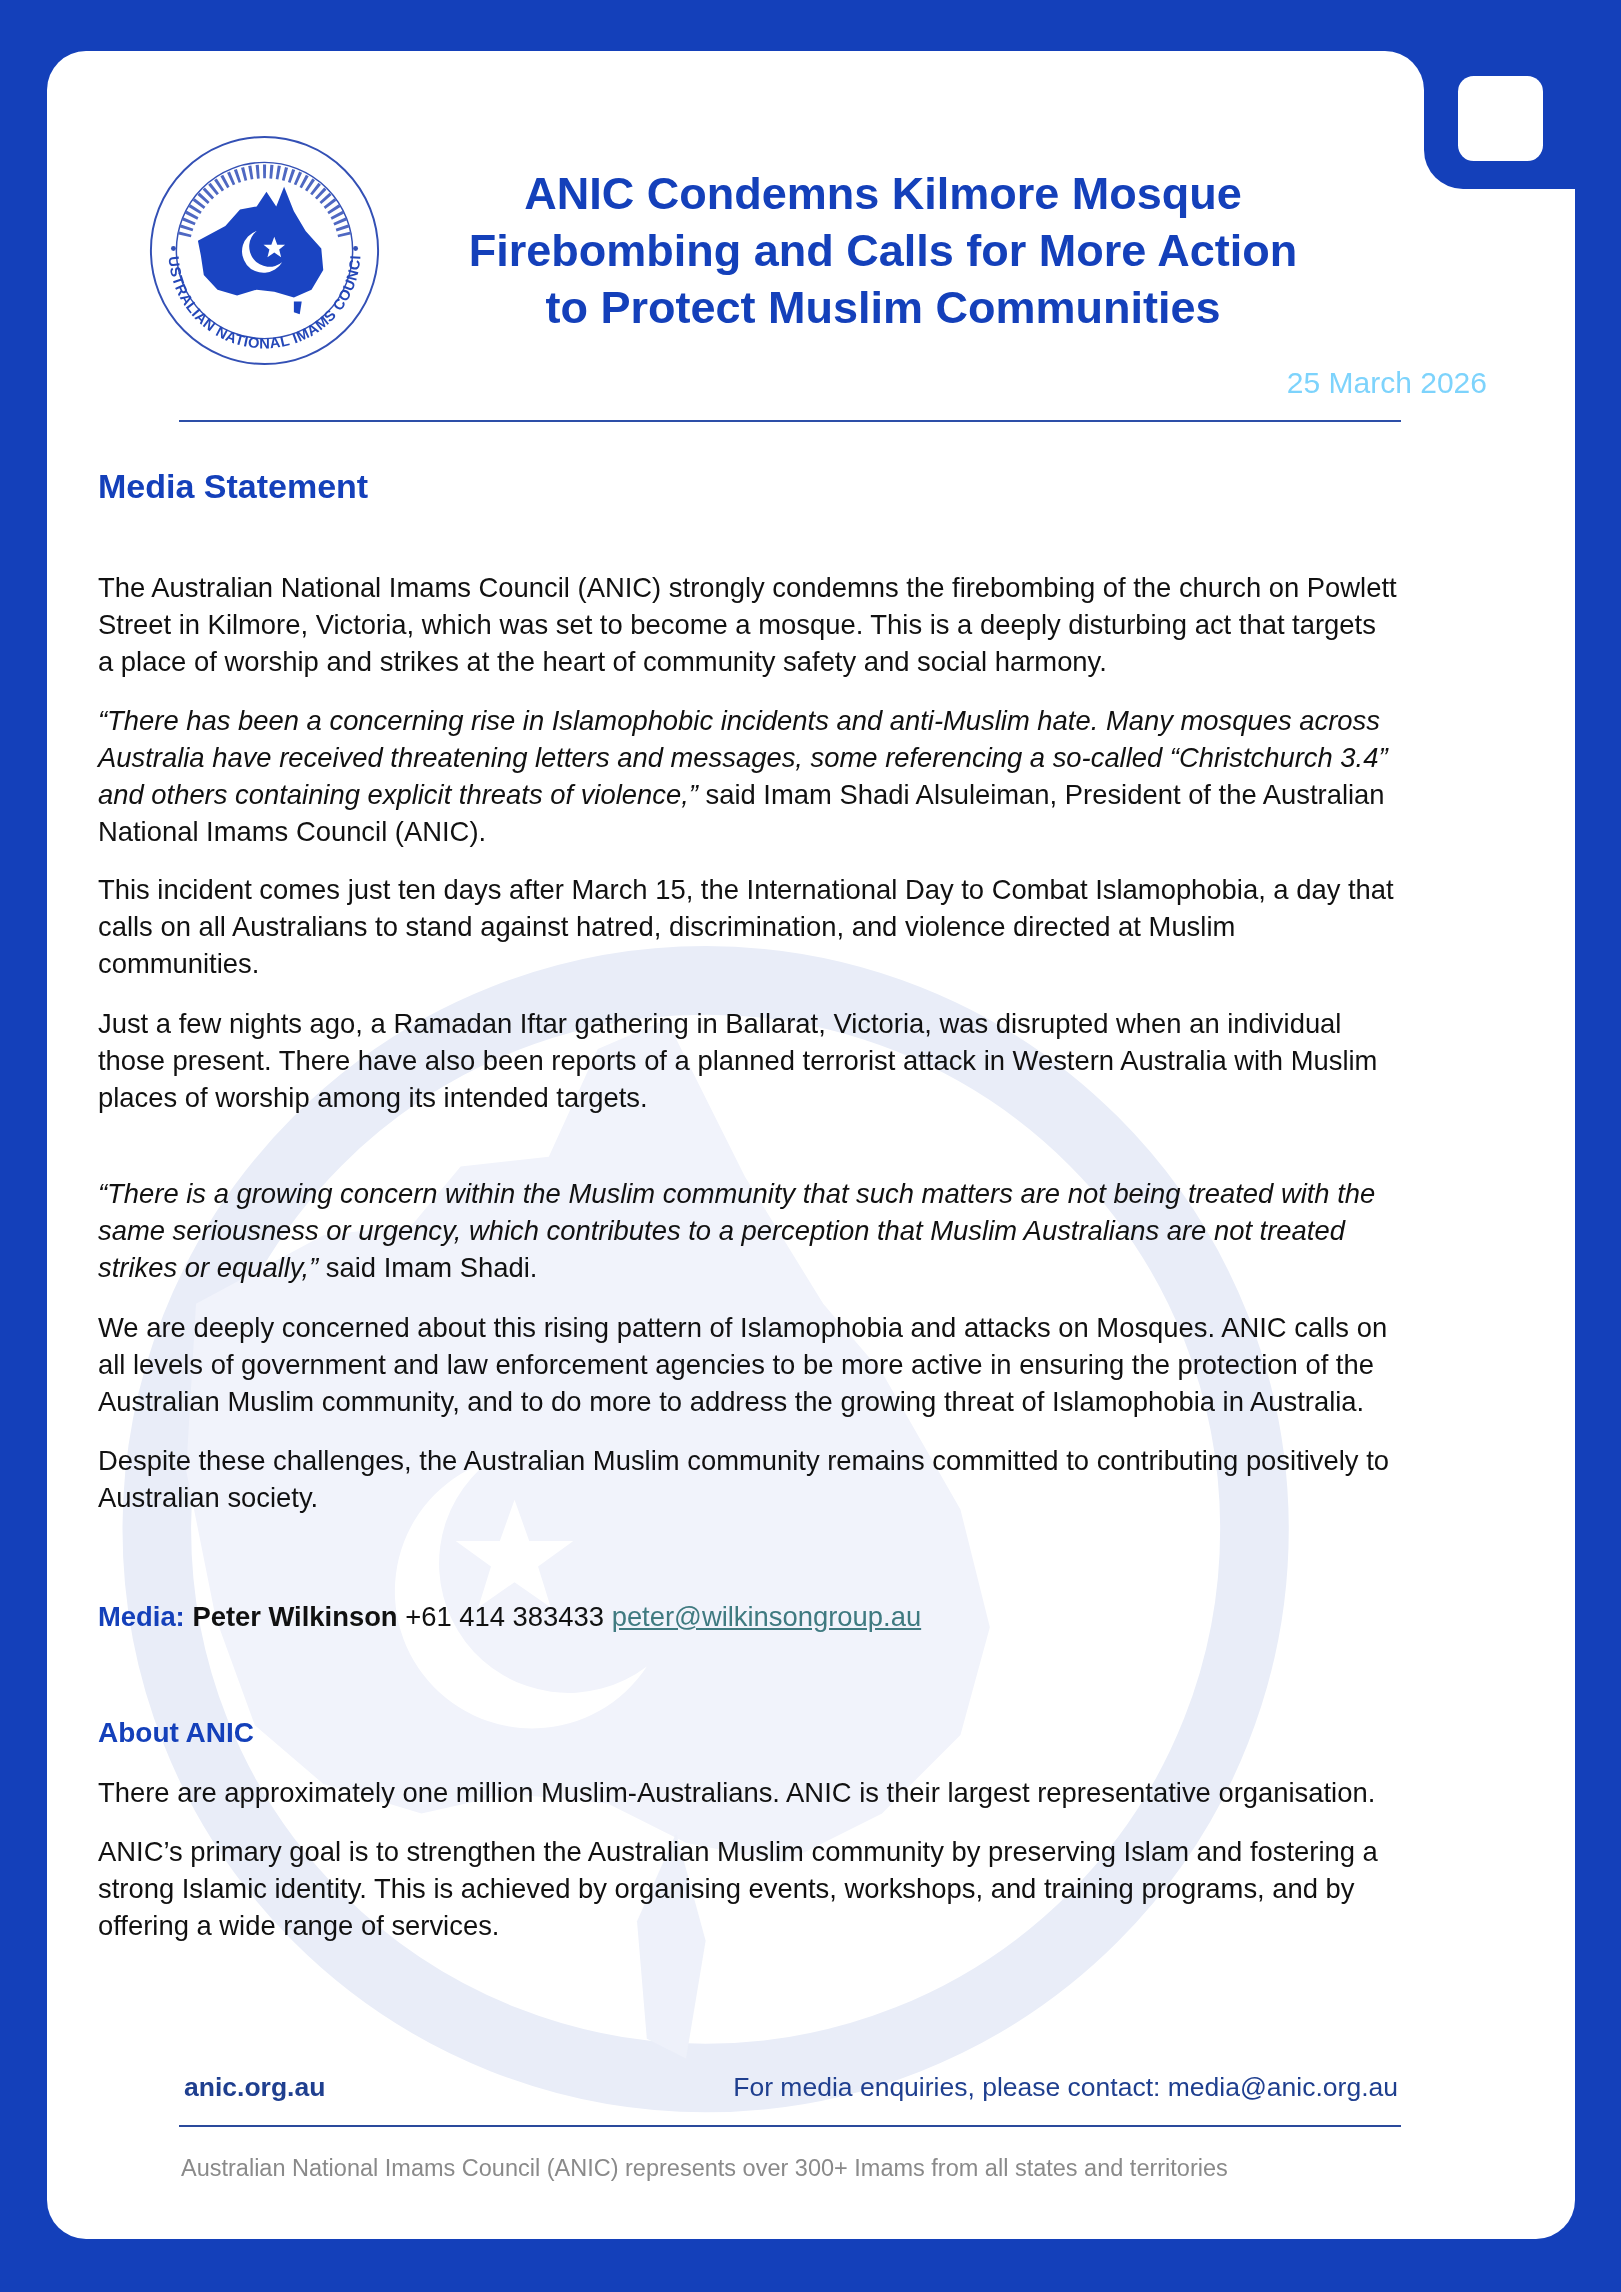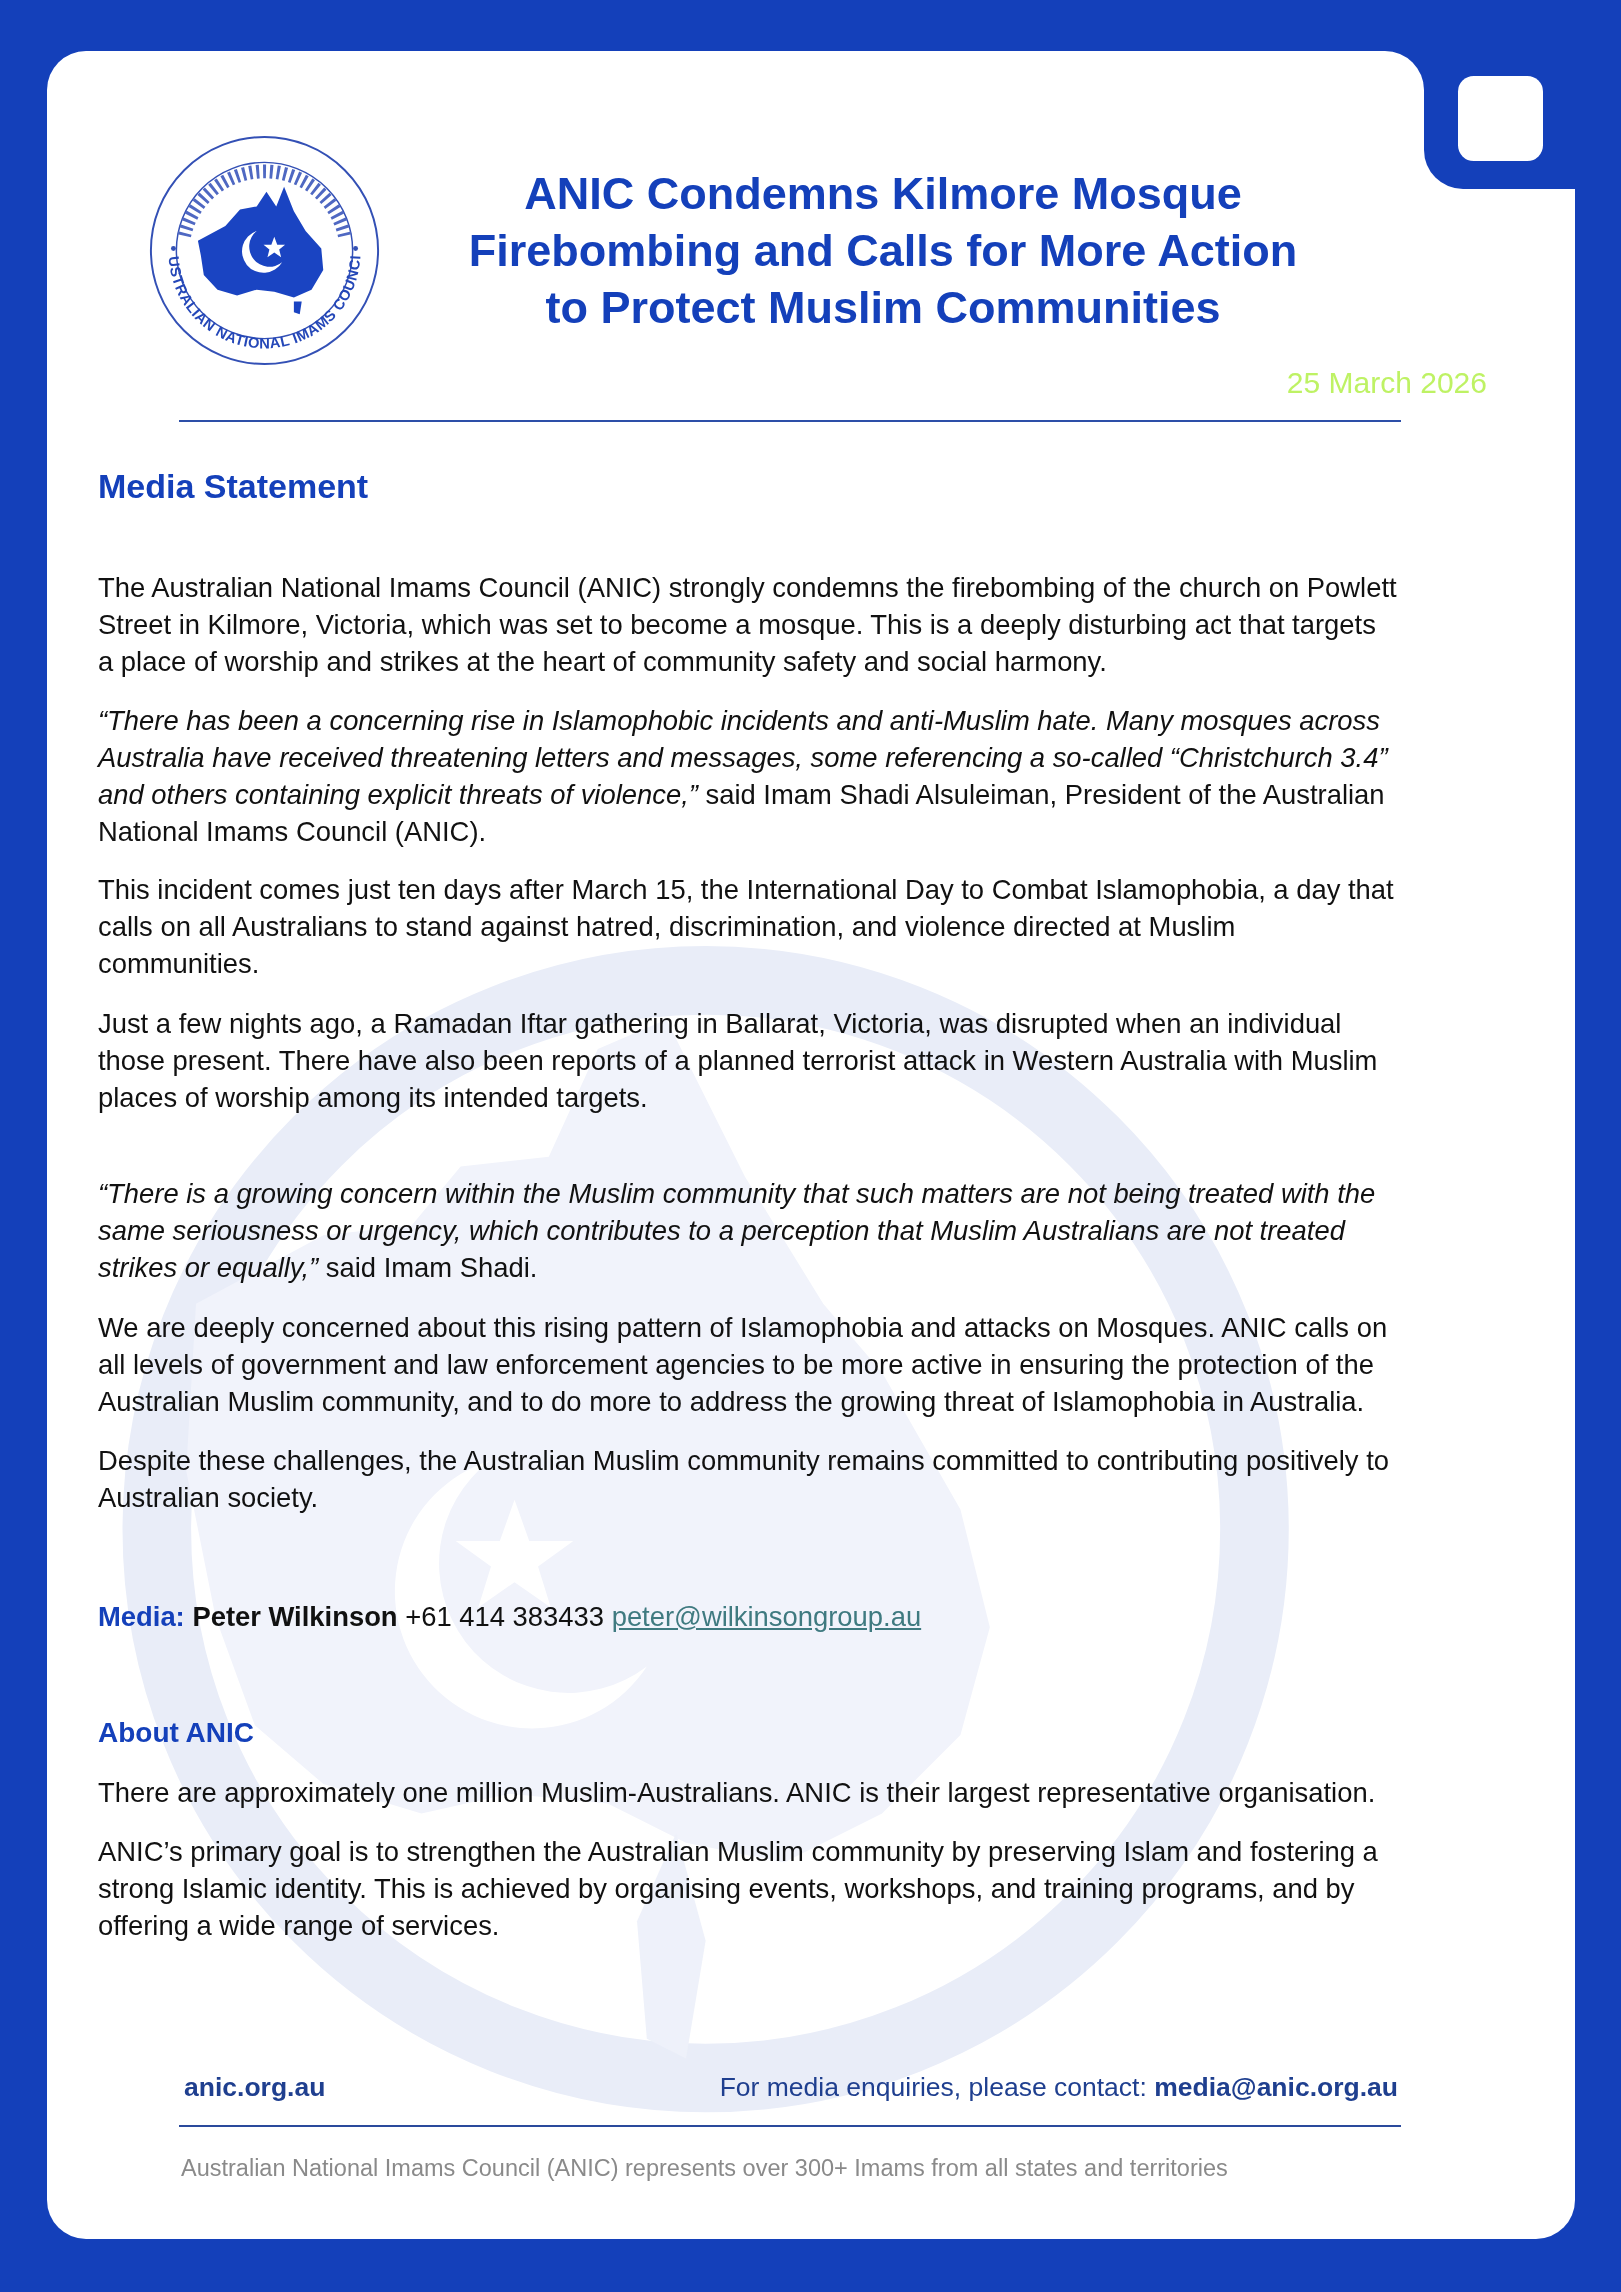--- a/index.html
+++ b/index.html
@@ -32,39 +32,39 @@
   .watermark { position: absolute; left: 0; top: 0; width: 1621px; height: 2293px; pointer-events: none; }
 
   .logo { position: absolute; left: 147px; top: 133px; width: 235px; height: 235px; }
 
   .title {
     position: absolute; left: 393px; width: 980px; top: 165px;
     text-align: center; color: #1440BA; font-weight: bold; font-size: 45px; line-height: 57px;
   }
   .title div { white-space: nowrap; }
   .date {
-    position: absolute; right: 134px; top: 363px; font-size: 30px; color: #bef264; line-height: 39px;
+    position: absolute; right: 134px; top: 363px; font-size: 30px; color: #7dd3fc; line-height: 39px;
   }
   .rule {
     position: absolute; left: 179px; width: 1222px; height: 2px; background: #2d4fa8;
   }
   .section-title {
     position: absolute; left: 98px; color: #1440BA; font-weight: bold;
   }
   .para { position: absolute; left: 98px; font-size: 27.4px; line-height: 37px; color: #111111; }
   .para div { white-space: nowrap; }
   .it { font-style: italic; }
   .media-line { position: absolute; left: 98px; top: 1598px; font-size: 27.4px; line-height: 37px; color: #111; white-space: nowrap; }
   .media-label { color: #1440BA; font-weight: bold; }
   .media-name { font-weight: bold; }
   .media-email { color: #3f7a80; text-decoration: underline; }
 
   .footer-left { position: absolute; left: 184px; top: 2072px; font-size: 26.5px; font-weight: bold; color: #1f3f8f; }
   .footer-right { position: absolute; right: 223px; top: 2072px; font-size: 26.5px; color: #1f3f8f; white-space: nowrap; }
-  .footer-right b { font-weight: bold; }
+  .footer-right b { font-weight: normal; }
   .footer-note { position: absolute; left: 181px; top: 2155px; font-size: 23.5px; color: #8a8a8a; white-space: nowrap; }
 </style>
 </head>
 <body>
 
 <div class="card"></div>
 <div class="notch"></div>
 <div class="notch-fill-corner"></div>
 <div class="notch-square"></div>
 

